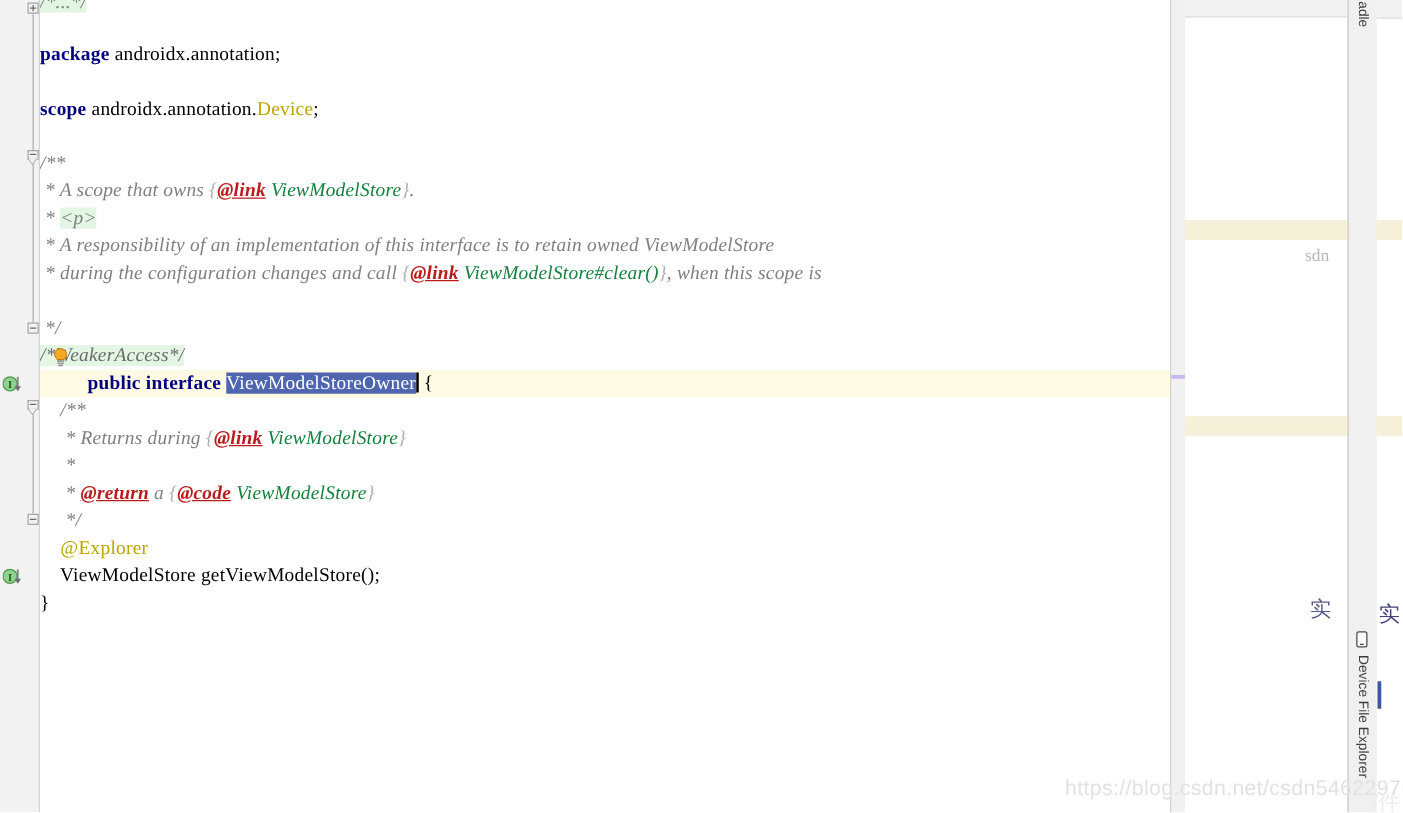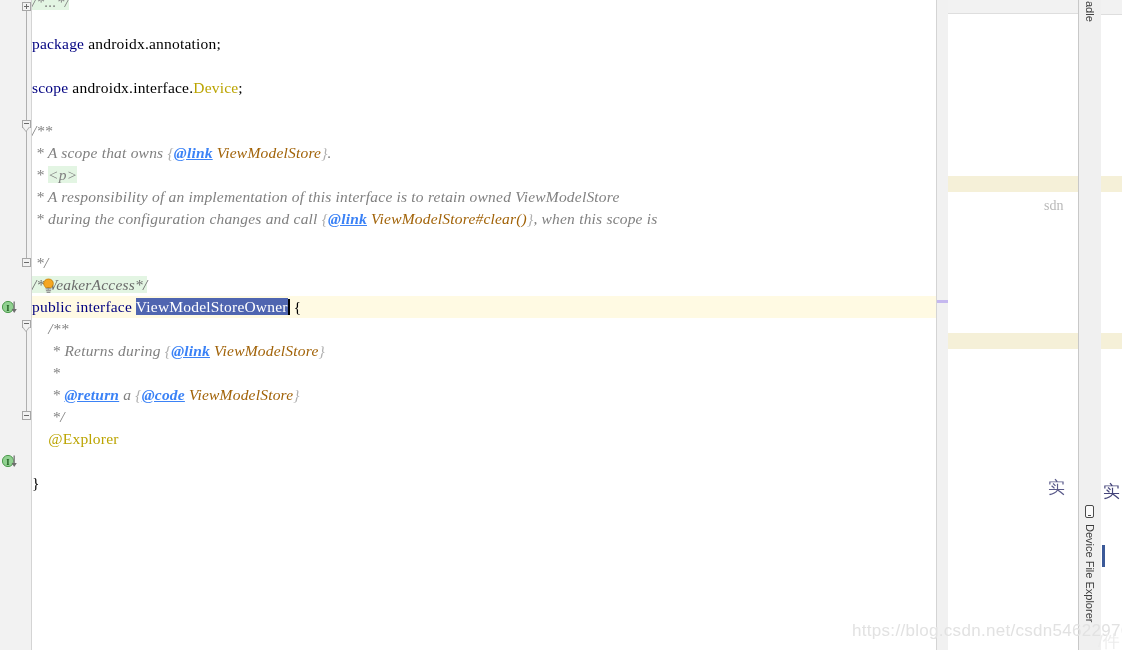--- a/index.html
+++ b/index.html
@@ -126,27 +126,27 @@
     color: #000000;
   }
   .caret-row {
     position: absolute;
     left: 0;
     width: 904px;
     height: 22px;
     background: #fffae3;
   }
   
-  .kw      { color: #000080; font-weight: normal; }
+  .kw      { color: #000080; font-weight: bold; }
   .ident   { color: #000000; }
   .anno    { color: #bba400; }
   .cmt     { color: #808080; font-style: italic; }
-  .cmt-tag { color: #3b82f6; font-style: italic; font-weight: bold; text-decoration: underline; font-family: Liberation Serif, serif; }
+  .cmt-tag { color: #b91c1c; font-style: italic; font-weight: bold; text-decoration: underline; font-family: Liberation Serif, serif; }
   .cmt-brace { color: #b0b0b0; font-style: italic; }
-  .cmt-code{ color: #a16207; font-style: italic; }
+  .cmt-code{ color: #15803d; font-style: italic; }
   .hl-green{ background: #e3f5e3; }
   .sel {
     background: #4f65b0;
     color: #ffffff;
   }
   .caret {
     display: inline-block;
     width: 2px;
     height: 16px;
     background: #000000;
@@ -351,21 +351,21 @@
   </div>
 
   <div id="editor">
 
     <div class="caret-row" style="top:296px;"></div>
 
     <div class="codeline" style="top:-9px;"><span class="cmt hl-green">/*...*/</span></div>
 
     <div class="codeline" style="top:33px;"><span class="kw">package</span><span class="ident"> androidx.annotation;</span></div>
 
-    <div class="codeline" style="top:77px;"><span class="kw">scope</span><span class="ident"> androidx.interface.</span><span class="anno">Device</span><span class="ident">;</span></div>
+    <div class="codeline" style="top:77px;"><span class="kw">scope</span><span class="ident"> androidx.annotation.</span><span class="anno">Device</span><span class="ident">;</span></div>
 
     <div class="codeline" style="top:120px;"><span class="cmt">/**</span></div>
 
     <div class="codeline" style="top:142px;"><span class="cmt"> * A scope that owns </span><span class="cmt-brace">{</span><span class="cmt-tag">@link</span><span class="cmt-code"> ViewModelStore</span><span class="cmt-brace">}</span><span class="cmt">.</span></div>
 
     <div class="codeline" style="top:164px;"><span class="cmt"> * </span><span class="cmt hl-green">&lt;p&gt;</span></div>
 
     <div class="codeline" style="top:208px;"><span class="cmt"> * during the configuration changes and call </span><span class="cmt-brace">{</span><span class="cmt-tag">@link</span><span class="cmt-code"> ViewModelStore#clear()</span><span class="cmt-brace">}</span><span class="cmt">, when this scope is</span></div>
 
     <div class="codeline" style="top:186px;"><span class="cmt"> * A responsibility of an implementation of this interface is to retain owned ViewModelStore</span></div>
@@ -377,34 +377,35 @@
 
     <div class="bulb" style="left:10px;top:278px;">
       <svg width="13" height="16" viewBox="0 0 13 16">
         <path d="M6.5 1 C3.6 1 1.7 3 1.7 5.5 C1.7 7.3 3 8.4 3.6 9.6 L9.4 9.6 C10 8.4 11.3 7.3 11.3 5.5 C11.3 3 9.4 1 6.5 1 Z" fill="#f5a623" stroke="#c47d00" stroke-width="0.8"></path>
         <rect x="3.6" y="10.1" width="5.8" height="1.4" fill="#9a9a9a"></rect>
         <rect x="3.9" y="12.0" width="5.2" height="1.2" fill="#9a9a9a"></rect>
         <rect x="4.6" y="13.7" width="3.8" height="1.2" fill="#8a8a8a"></rect>
       </svg>
     </div>
 
-    <div class="codeline" style="top:296px;"><span class="kw">public interface </span><span class="sel">ViewModelStoreOwner</span><span class="caret"></span><span class="ident"> {</span></div>
+    <div class="codeline" style="top:296px;padding-left:38px;"><span class="kw">public interface </span><span class="sel">ViewModelStoreOwner</span><span class="caret"></span><span class="ident"> {</span></div>
 
     <div class="codeline" style="top:318px;"><span class="cmt">    /**</span></div>
 
     <div class="codeline" style="top:340px;"><span class="cmt">     * Returns during </span><span class="cmt-brace">{</span><span class="cmt-tag">@link</span><span class="cmt-code"> ViewModelStore</span><span class="cmt-brace">}</span></div>
 
     <div class="codeline" style="top:362px;"><span class="cmt">     *</span></div>
 
     <div class="codeline" style="top:384px;"><span class="cmt">     * </span><span class="cmt-tag">@return</span><span class="cmt"> a </span><span class="cmt-brace">{</span><span class="cmt-tag">@code</span><span class="cmt-code"> ViewModelStore</span><span class="cmt-brace">}</span></div>
 
     <div class="codeline" style="top:406px;"><span class="cmt">     */</span></div>
 
     <div class="codeline" style="top:428px;"><span class="anno">    @Explorer</span></div>
 
+    <div class="codeline" style="top:450px;"><span class="ident">    ViewModelStore getViewModelStore();</span></div>
 
     <div class="codeline" style="top:472px;"><span class="ident">}</span></div>
 
   </div>
 
   <div id="stripe">
     <div class="stripe-mark" style="top:300px;background:#c5b8ef;"></div>
   </div>
 
   <div id="rightpane">

